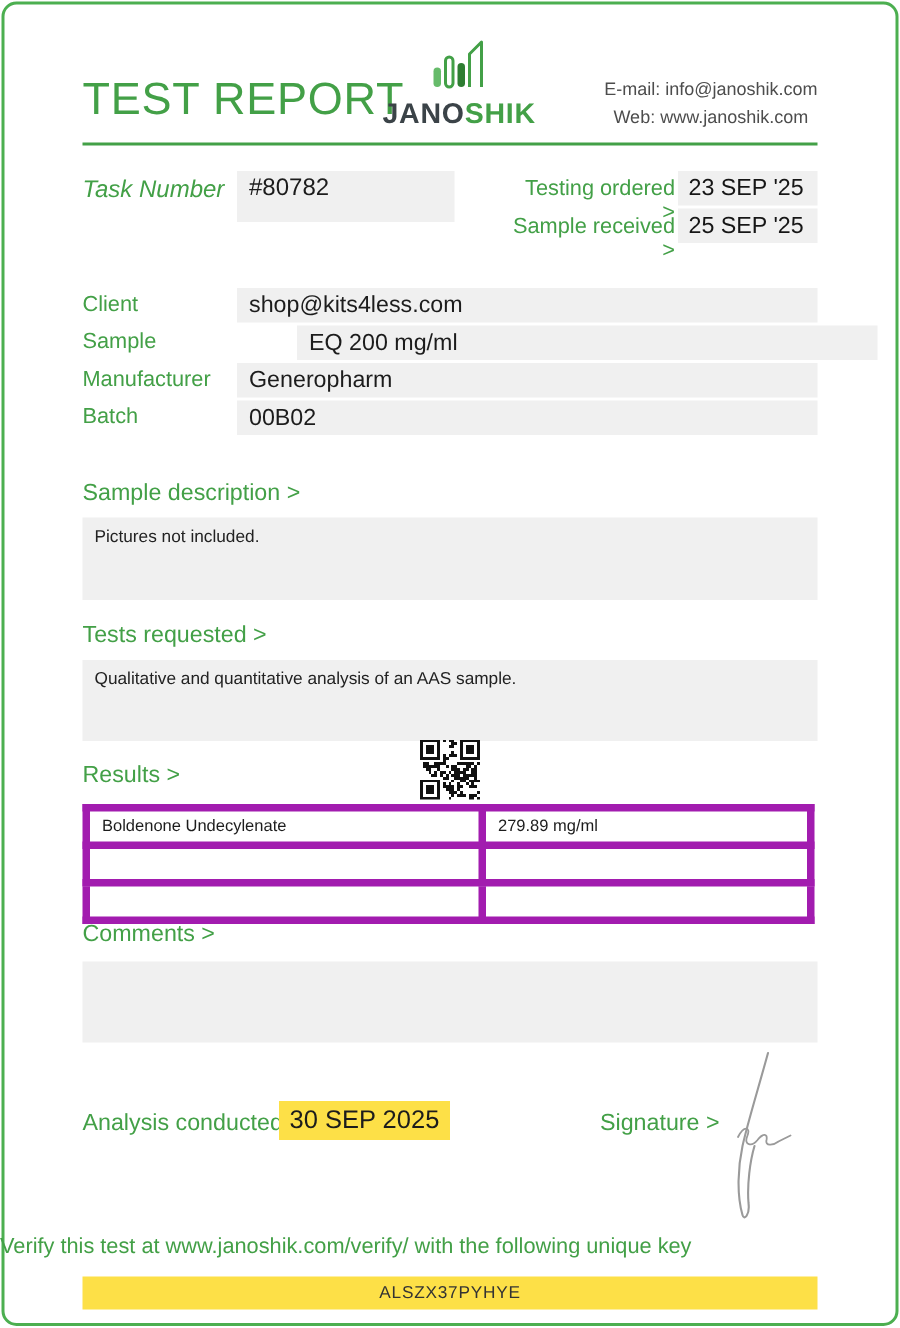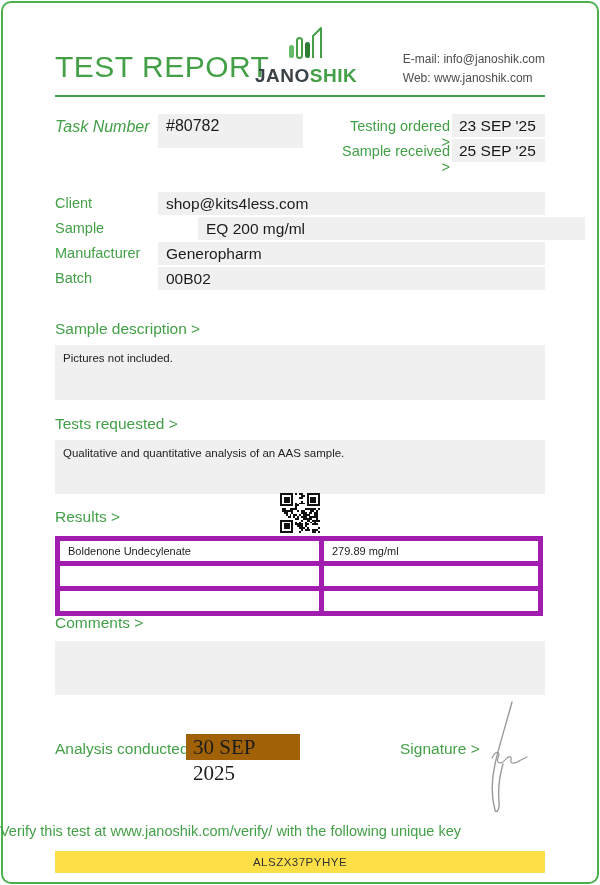--- a/index.html
+++ b/index.html
@@ -9,21 +9,21 @@
   }
   #page-border{position:absolute;inset:1px;border:2px solid #4CAF50;border-radius:10px;pointer-events:none;}
 
   
   .report-title{position:absolute;left:55px;top:50px;font-size:30px;letter-spacing:.5px;color:#43A047;}
   .logo{position:absolute;left:255px;top:26px;width:100px;text-align:center;}
   .logo-icon{display:block;margin:0 auto;}
   .logo-text{font-size:19px;font-weight:bold;letter-spacing:.5px;margin-top:1px;white-space:nowrap;}
   .logo-text .dark{color:#3b4348;}
   .logo-text .green{color:#43A047;}
-  .contact{position:absolute;right:55px;top:50px;text-align:left;font-size:12px;color:#4d4d4d;line-height:19px;}
+  .contact{position:absolute;right:55px;top:50px;text-align:center;font-size:12px;color:#4d4d4d;line-height:19px;}
   .header-rule{position:absolute;left:55px;top:95px;width:490px;height:2px;background:#43A047;}
 
   
   .green-label{color:#43A047;}
   .task-label{position:absolute;left:55px;top:118px;font-size:16px;font-style:italic;}
   .task-value{position:absolute;left:158px;top:114px;width:145px;height:34px;background:#f0f0f0;
     font-size:16px;line-height:24px;padding-left:8px;box-sizing:border-box;}
   .meta-right-label{position:absolute;width:110px;text-align:right;font-size:14.5px;}
   .meta-date{position:absolute;left:452px;width:93px;height:23px;background:#f0f0f0;
     font-size:15.5px;line-height:23px;padding-left:7px;box-sizing:border-box;color:#161616;}
@@ -37,22 +37,22 @@
   .gray-box{position:absolute;left:55px;width:490px;background:#f0f0f0;box-sizing:border-box;
     font-size:11.5px;color:#222;padding:7px 8px;}
 
   
   .results-table{position:absolute;left:55px;top:536px;width:488px;border:1px solid #4CAF50;border-collapse:collapse;}
   .results-table td{border:5px solid #a21caf;font-size:11px;color:#1c1c1c;padding:0 8px;height:20px;}
   .results-table .c1{width:243px;}
 
   
   .analysis-label{position:absolute;left:55px;top:740px;font-size:15.5px;}
-  .analysis-date{position:absolute;left:186px;top:734px;width:114px;height:26px;background:#a16207;
-    font-size:21px;line-height:26px;padding-left:7px;box-sizing:border-box;font-family:Liberation Serif, serif;}
+  .analysis-date{position:absolute;left:186px;top:734px;width:114px;height:26px;background:#fde047;
+    font-size:17px;line-height:26px;padding-left:7px;box-sizing:border-box;}
   .signature-label{position:absolute;left:400px;top:740px;font-size:15.5px;}
   .signature{position:absolute;left:462px;top:698px;}
   .verify-text{position:absolute;left:0;top:823px;width:600px;text-align:left;font-size:14.5px;color:#43A047;}
   .verify-key{position:absolute;left:55px;top:851px;width:490px;height:22px;background:#fde047;
     text-align:center;font-size:11.5px;line-height:22px;letter-spacing:.5px;color:#333;}
   .qr{position:absolute;left:280px;top:493px;width:40px;height:40px;}
 </style>
 </head>
 <body>
 

